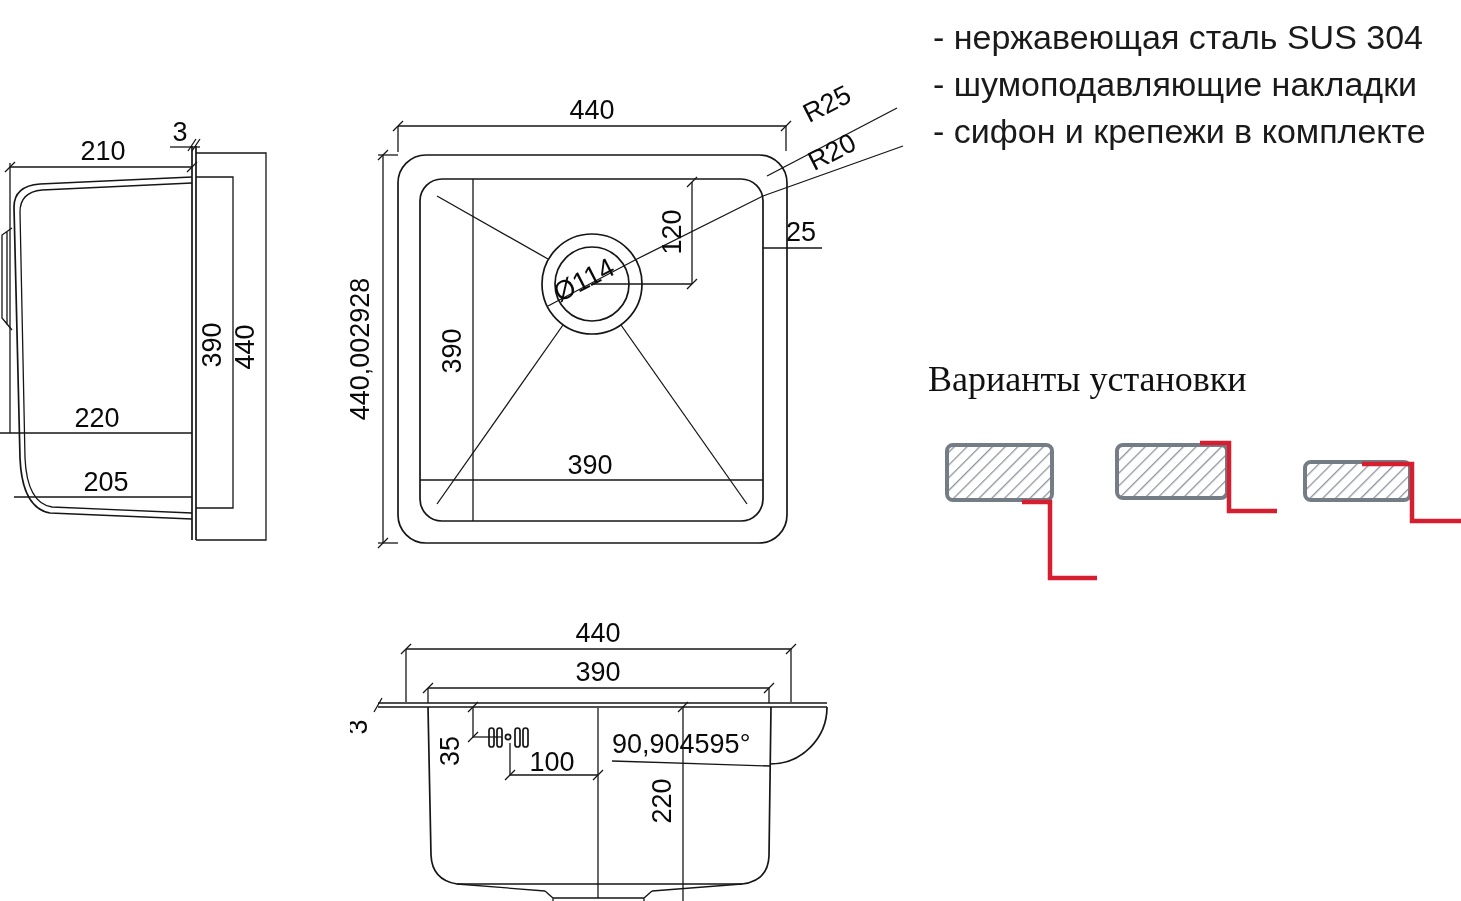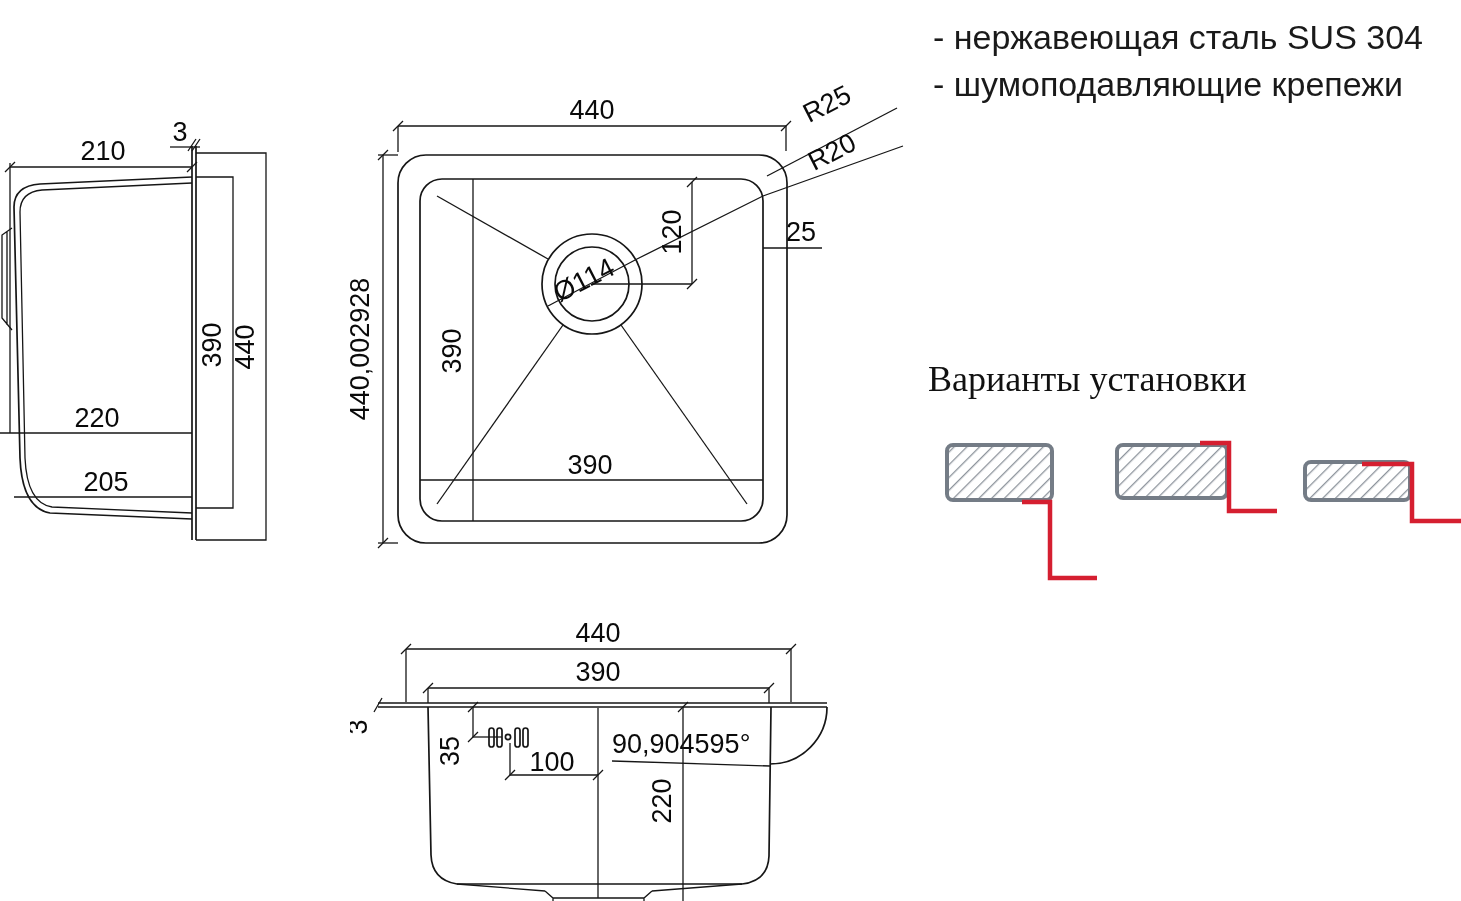--- a/index.html
+++ b/index.html
@@ -148,21 +148,22 @@
   <line class="stroke w12" x1="612" y1="761" x2="770" y2="766"></line>
   <text class="dimtxt" x="612" y="753" text-anchor="start">90,904595°</text>
 
   <line class="stroke w12" x1="683" y1="707" x2="683" y2="901"></line>
   <path class="stroke w12" d="M 678,712 L 688,702"></path>
   <text class="dimtxt" transform="rotate(-90 671 801)" x="671" y="801" text-anchor="middle">220</text>
 </svg>
 
 <div class="abs features">
   <div>- нержавеющая сталь SUS 304</div>
-  <div>- шумоподавляющие крепежи</div>
+  <div>- шумоподавляющие накладки</div>
+  <div>- сифон и крепежи в комплекте</div>
 </div>
 
 <div class="abs install-title">Варианты установки</div>
 
 <svg class="abs" style="left:920px;top:430px" width="541" height="170" viewBox="920 430 541 170">
   <defs>
     <pattern id="hatch" width="9" height="9" patternUnits="userSpaceOnUse" patternTransform="rotate(45)">
       <line x1="0" y1="0" x2="0" y2="9" stroke="#8d949c" stroke-width="2.6"></line>
     </pattern>
   </defs>

